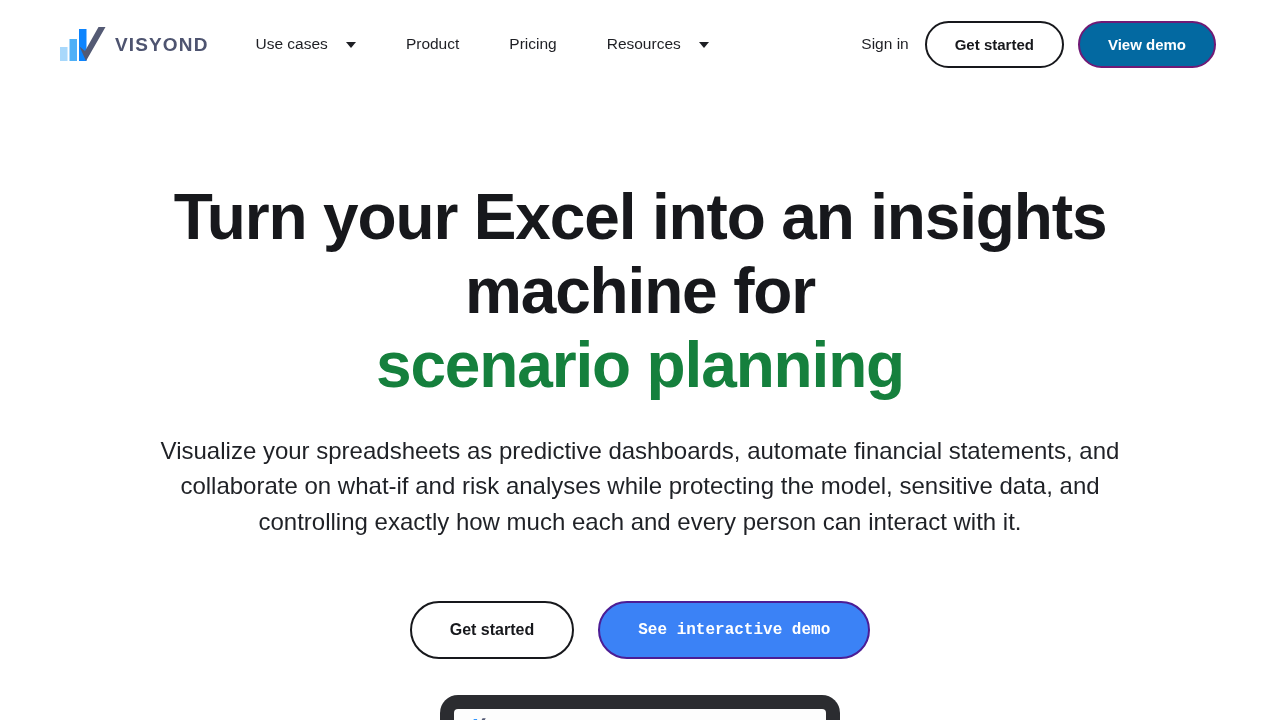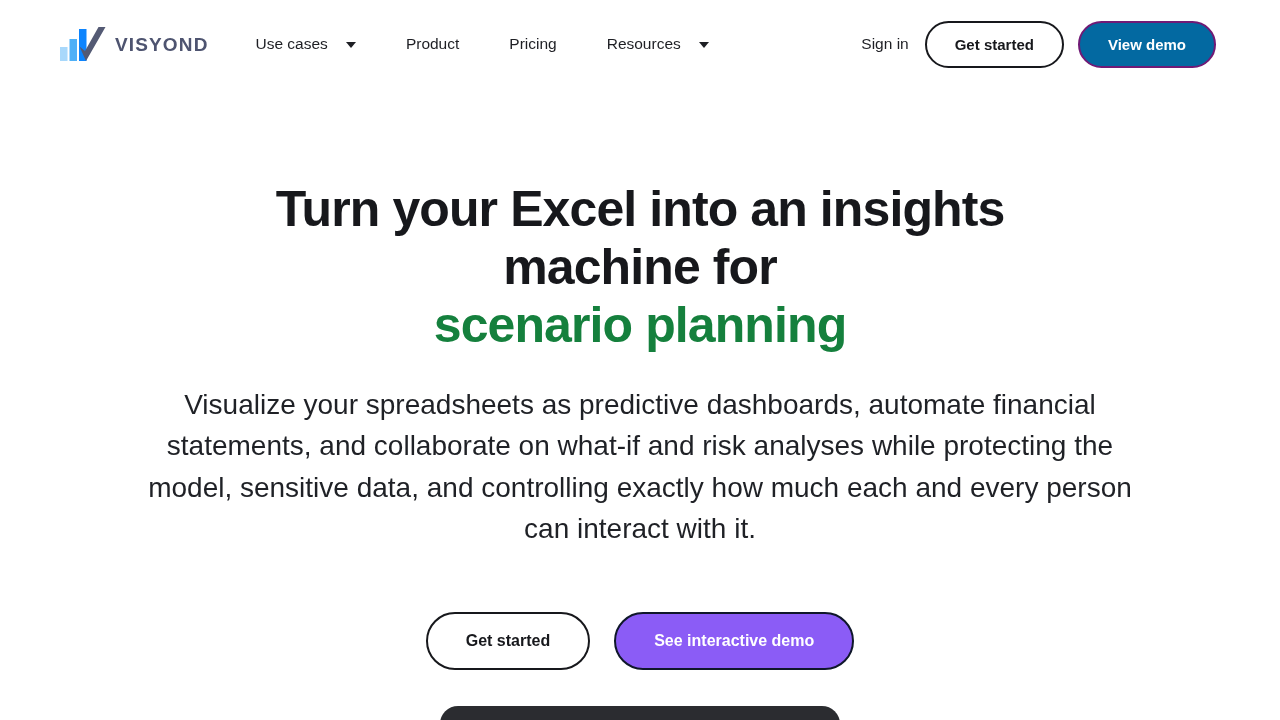--- a/index.html
+++ b/index.html
@@ -122,35 +122,35 @@
   }
 
   
   .hero {
     text-align: center;
     padding: 0 70px;
   }
 
   .hero-title {
     margin-top: 92px;
-    font-size: 50px;
+    font-size: 64px;
     line-height: 1.16;
     font-weight: bold;
     letter-spacing: -0.018em;
     color: #17181c;
   }
 
   .hero-title .accent {
     color: #15803d;
   }
 
   .hero-sub {
     margin: 30px auto 0;
     max-width: 1000px;
-    font-size: 28px;
+    font-size: 24px;
     line-height: 1.48;
     color: #1f2126;
     font-weight: normal;
   }
 
   .hero-ctas {
     margin-top: 62px;
     display: flex;
     align-items: center;
     justify-content: center;
@@ -159,25 +159,26 @@
 
   .btn-cta-outline {
     background: #ffffff;
     border: 2px solid #17181c;
     color: #17181c;
     padding: 19px 38px;
     font-size: 16px;
   }
 
   .btn-cta-blue {
-    background: #8b5cf6;
-    border: 2px solid #0f172a;
+    background: #3b82f6;
+    border: 2px solid #4c1d95;
     color: #ffffff;
     padding: 19px 38px;
     font-size: 16px;
+    font-family: Liberation Mono, monospace;
   }
 
   
   .device-wrap {
     margin-top: 36px;
     display: flex;
     justify-content: center;
   }
 
   .device {

